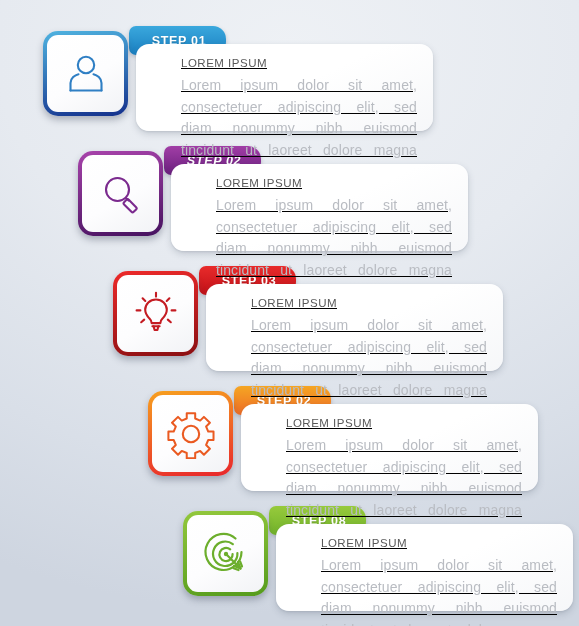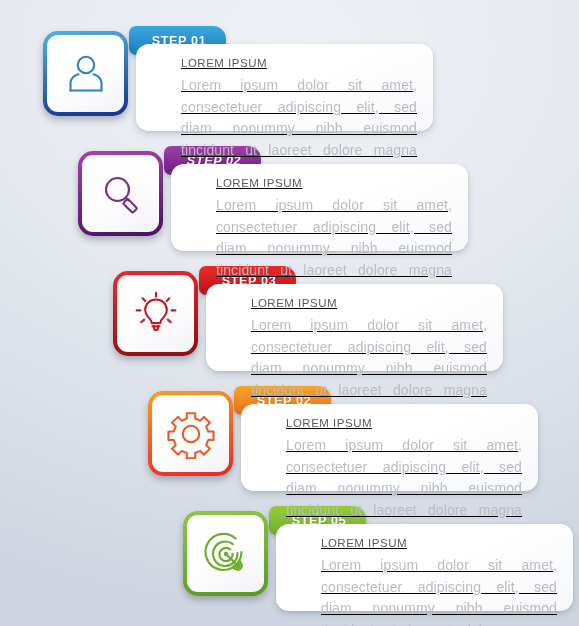--- a/index.html
+++ b/index.html
@@ -223,21 +223,21 @@
                  L7.0 32.4 L1.5 32.4 L1.5 23.6 L7.0 23.6
                  L9.2 18.4 L5.3 14.5 L11.5 8.3 L15.4 12.2
                  L20.6 10.0 Z" transform="translate(0,-3) scale(0.96) translate(1,3)"></path>
         <circle cx="25" cy="25" r="8.2"></circle>
       </svg>
         </div>
       </div>
     </div>
     <div class="step-row row-4">
       <div class="step-badge" style="background: linear-gradient(rgb(151, 202, 60) 0%, rgb(114, 179, 42) 100%);">
-        <span class="step-badge-label">STEP 05</span>
+        <span class="step-badge-label">STEP 08</span>
       </div>
       <div class="step-card">
         <div class="step-card-inner">
           <div class="step-title">LOREM IPSUM</div>
           <div class="step-body">Lorem ipsum dolor sit amet, consectetuer adipiscing elit, sed diam nonummy nibh euismod tincidunt ut laoreet dolore magna aliquam erat volutpat.</div>
         </div>
       </div>
       <div class="icon-tile" style="background: linear-gradient(170deg, rgb(147, 200, 61) 0%, rgb(85, 155, 28) 100%);">
         <div class="icon-tile-face">
           <svg width="50" height="50" viewBox="0 0 50 50" fill="none" stroke="#6cae2c" stroke-width="2.2" stroke-linecap="round" stroke-linejoin="round">

